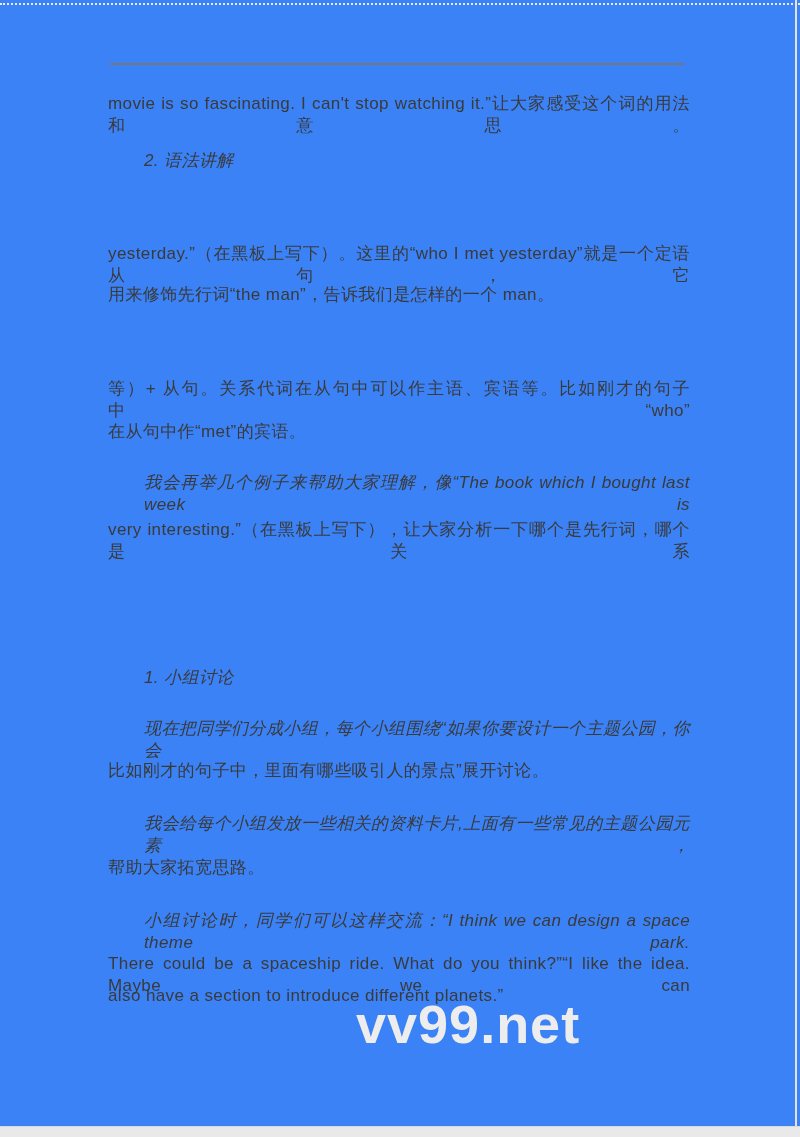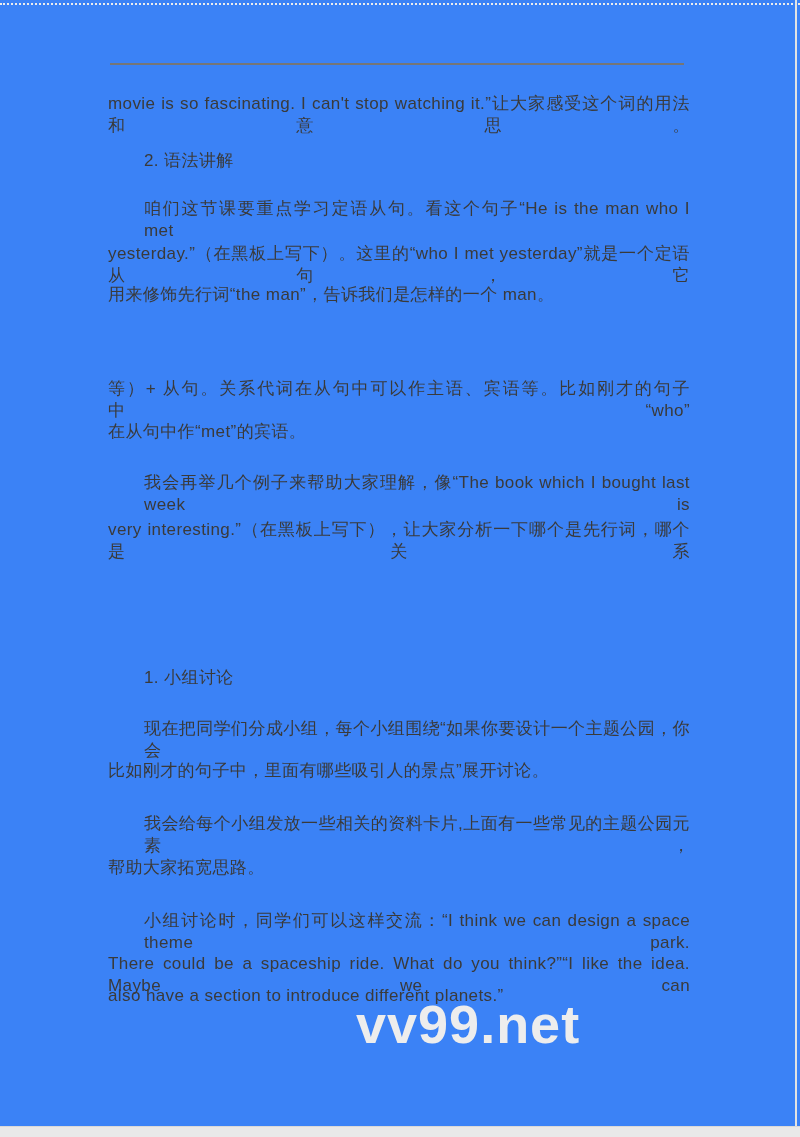--- a/index.html
+++ b/index.html
@@ -60,20 +60,21 @@
     overflow: visible;
   }
   .line.just {
     white-space: normal;
     text-align: justify;
     text-align-last: justify;
   }
   .line.indent {
     padding-left: 36px;
     width: 546px;
+    font-style: italic;
   }
   .watermark {
     position: absolute;
     top: 993px;
     left: 356px;
     font-size: 54px;
     font-weight: 700;
     letter-spacing: 1px;
     color: #ededed;
     white-space: nowrap;
@@ -82,21 +83,20 @@
 </head>
 <body>
 
 <div class="page">
 
   <div class="top-dotted"></div>
   <div class="header-rule"></div>
 
   <div class="line just" style="top:93px">movie is so fascinating. I can't stop watching it.”让大家感受这个词的用法和意思。</div>
   <div class="line indent" style="top:150px">2. 语法讲解</div>
-  <div class="line indent just" style="top:198px">咱们这节课要重点学习定语从句。看这个句子“He is the man who I met</div>
   <div class="line just" style="top:243px">yesterday.”（在黑板上写下）。这里的“who I met yesterday”就是一个定语从句，它</div>
   <div class="line" style="top:284px">用来修饰先行词“the man”，告诉我们是怎样的一个 man。</div>
   <div class="line just" style="top:378px">等）+ 从句。关系代词在从句中可以作主语、宾语等。比如刚才的句子中“who”</div>
   <div class="line" style="top:421px">在从句中作“met”的宾语。</div>
   <div class="line indent just" style="top:472px">我会再举几个例子来帮助大家理解，像“The book which I bought last week is</div>
   <div class="line just" style="top:519px">very interesting.”（在黑板上写下），让大家分析一下哪个是先行词，哪个是关系</div>
   <div class="line indent" style="top:667px">1. 小组讨论</div>
   <div class="line indent just" style="top:718px">现在把同学们分成小组，每个小组围绕“如果你要设计一个主题公园，你会</div>
   <div class="line" style="top:760px">比如刚才的句子中，里面有哪些吸引人的景点”展开讨论。</div>
   <div class="line indent just" style="top:813px">我会给每个小组发放一些相关的资料卡片,上面有一些常见的主题公园元素，</div>

